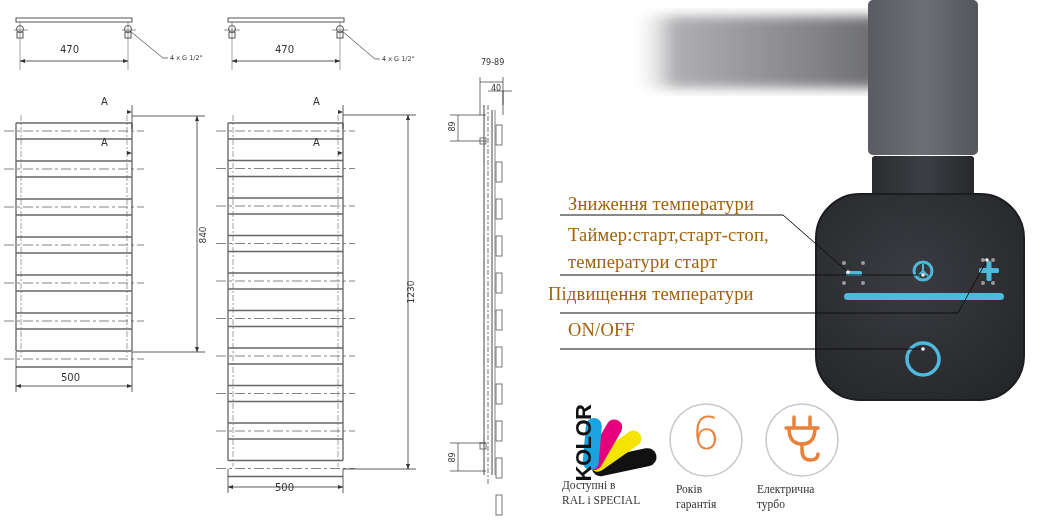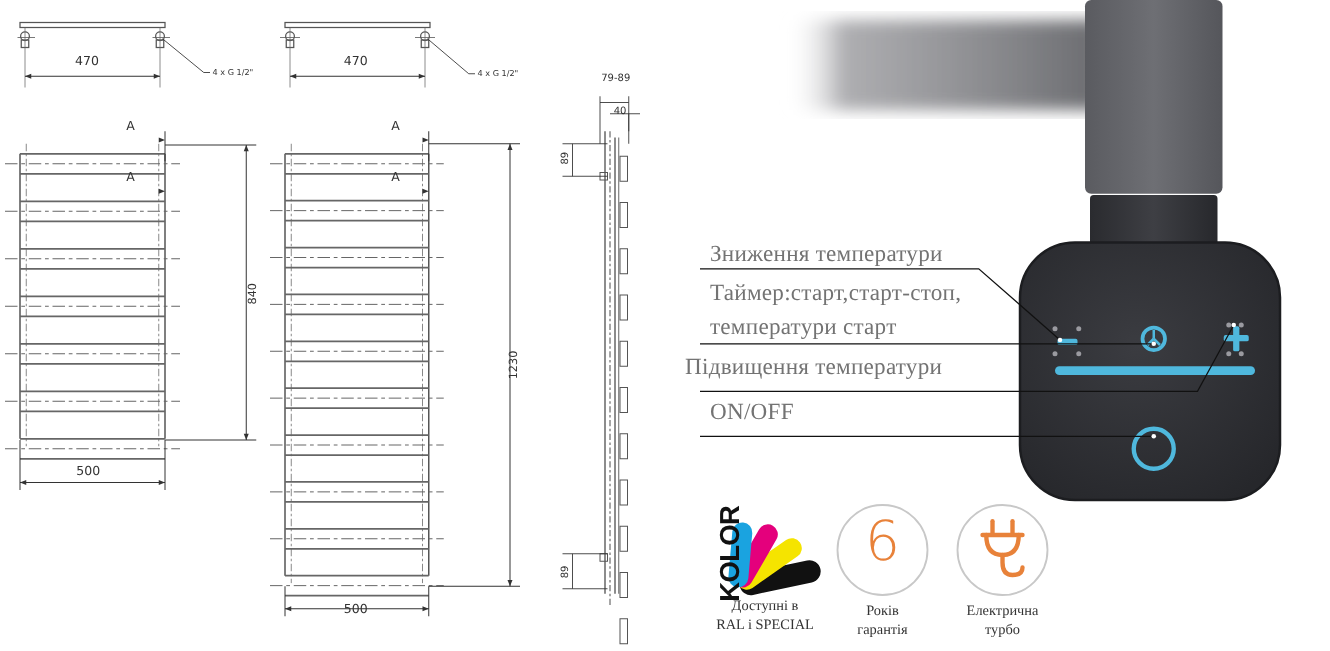--- a/index.html
+++ b/index.html
@@ -1,22 +1,22 @@
 <!DOCTYPE html>
 <html><head>
 <meta charset="utf-8">
 <style>
   * { box-sizing: border-box; margin: 0; padding: 0; }
   html, body { width: 1064px; height: 521px; background: #ffffff; overflow: hidden; }
   body { position: relative; font-family: "DejaVu Sans", sans-serif; }
   .abs { position: absolute; }
   .dim-text { font-family: "DejaVu Sans", sans-serif; font-size: 9px; color: #333; position: absolute; }
   .vert { transform: rotate(-90deg); transform-origin: center; }
-  .label { font-family: "Liberation Serif", "DejaVu Serif", serif; font-size: 18.5px; color: #737373; position: absolute; white-space: nowrap; letter-spacing: 0.2px; }
-  .badge-text { font-family: "Liberation Serif", "DejaVu Serif", serif; font-size: 11.5px; color: #333; position: absolute; text-align: center; line-height: 15px; }
+  .label { font-family: "Liberation Serif", "DejaVu Serif", serif; font-size: 18.5px; color: #a16207; position: absolute; white-space: nowrap; letter-spacing: 0.2px; }
+  .badge-text { font-family: "Liberation Serif", "DejaVu Serif", serif; font-size: 11.5px; color: #333; position: absolute; line-height: 15px; }
   svg { position: absolute; overflow: visible; }
 </style>
 </head>
 <body>
 
 <div>
   <svg width="200" height="80" style="left:0;top:0">
     <rect x="16" y="18" width="116" height="4" fill="none" stroke="#555" stroke-width="1"></rect>
     <line x1="14" y1="30" x2="28" y2="30" stroke="#666" stroke-width="0.7"></line>
     <circle cx="20" cy="29" r="3.5" fill="none" stroke="#555" stroke-width="1"></circle>

